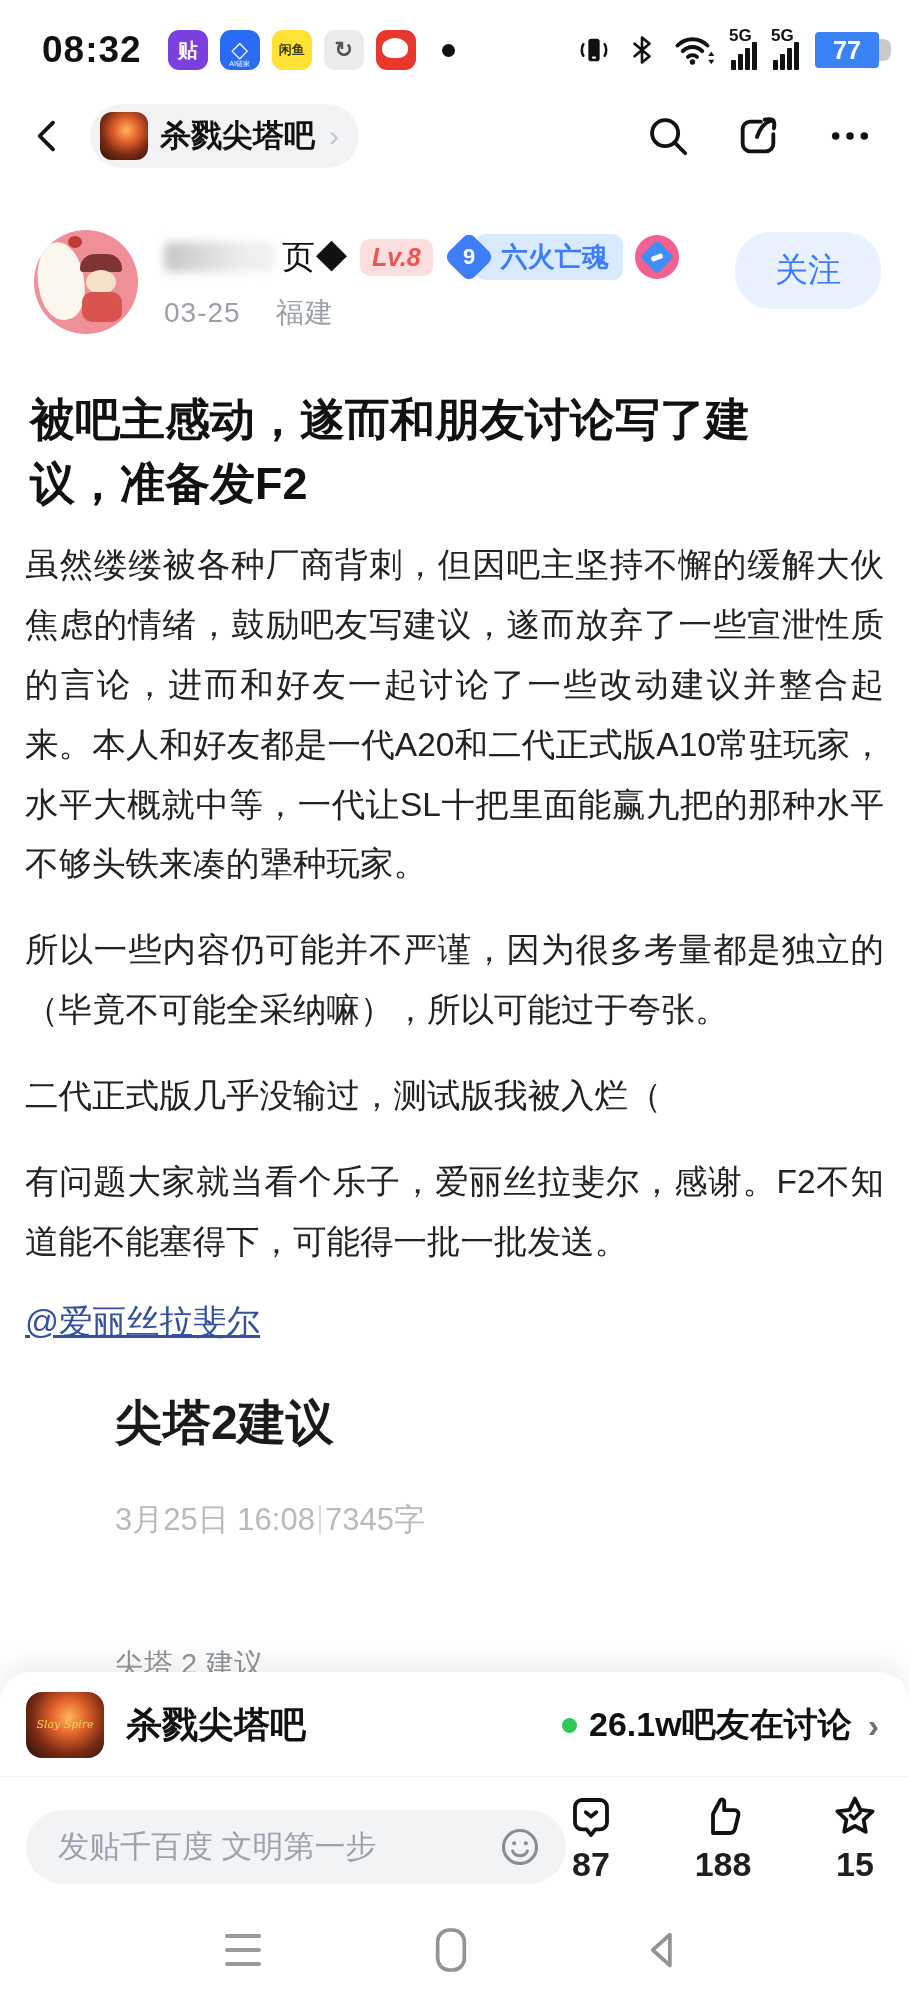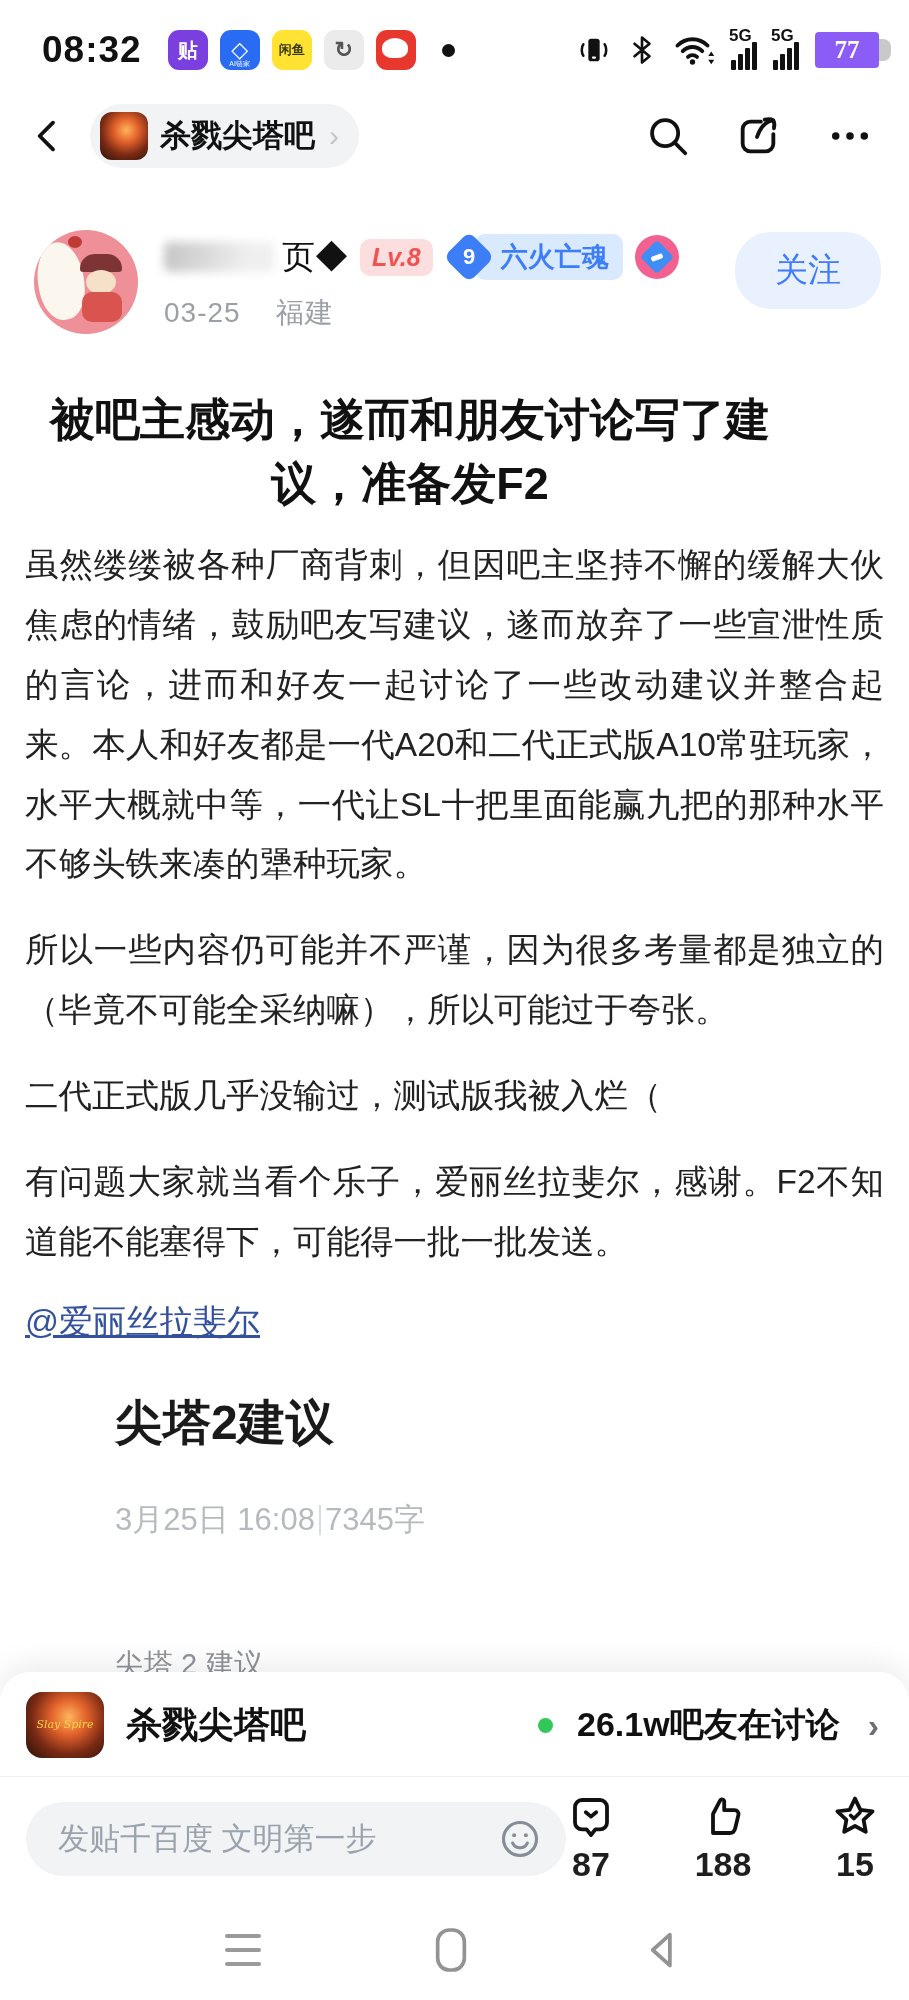--- a/index.html
+++ b/index.html
@@ -18,21 +18,21 @@
   .ai-sync { background:#ebebeb; color:#555; font-size:22px; font-weight:bold; }
   .ai-mall { background:#e8382d; }
   .ai-mall .mascot { position:absolute; left:6px; top:8px; width:26px; height:20px; background:#fff; border-radius:50% 50% 40% 40%; }
   .sb-dot { width:13px; height:13px; border-radius:50%; background:#111; margin-left:14px; }
   .sb-right { margin-left:auto; display:flex; align-items:center; gap:16px; }
   .sig-group { display:flex; align-items:flex-end; gap:2px; position:relative; padding-top:12px; }
   .sig-label { font-size:17px; font-weight:bold; color:#111; position:absolute; top:-4px; left:-2px; }
   .bar { width:5px; background:#111; border-radius:1px; }
   .battery { position:relative; display:flex; align-items:center; }
   .battery-tip { position:absolute; right:-12px; width:18px; height:22px; background:#c9c9c9; border-radius:0 8px 8px 0; }
-  .battery-body { position:relative; z-index:1; width:64px; height:36px; background:#8b5cf6; border-radius:4px; color:#fff; font-size:25px; font-weight:bold; display:flex; align-items:center; justify-content:center;font-family:Liberation Serif, serif; }
+  .battery-body { position:relative; z-index:1; width:64px; height:36px; background:#3b82f6; border-radius:4px; color:#fff; font-size:25px; font-weight:bold; display:flex; align-items:center; justify-content:center; }
 
   
   .nav-bar { height:100px; display:flex; align-items:center; padding:0 34px 0 28px; }
   .forum-pill { display:flex; align-items:center; gap:12px; background:#f1f3f5; border-radius:44px; padding:8px 20px 8px 10px; margin-left:22px; }
   .fire-icon { background: radial-gradient(circle at 55% 38%, #ffb55c 0%, #e2622b 30%, #7a2a14 62%, #241008 100%); display:flex; align-items:center; justify-content:center; }
   .fire-sm { width:48px; height:48px; border-radius:12px; }
   .forum-pill-name { font-size:31px; font-weight:bold; color:#111; }
   .pill-chevron { color:#c2c6cb; font-size:30px; margin-left:2px; }
   .nav-right { margin-left:auto; display:flex; align-items:center; gap:44px; }
 
@@ -53,43 +53,43 @@
   .rank-diamond { width:36px; height:36px; background:#3d7ef7; border-radius:8px; transform:rotate(45deg); display:flex; align-items:center; justify-content:center; z-index:2; margin:0 -12px 0 6px; }
   .rank-diamond span { transform:rotate(-45deg); color:#fff; font-size:22px; font-weight:bold; }
   .rank-pill { background:#d9e9fe; color:#3d7ef7; font-weight:bold; font-size:27px; padding:5px 14px 5px 26px; border-radius:10px; }
   .writer-badge { width:44px; height:44px; border-radius:50%; background:#f26190; position:relative; overflow:hidden; flex-shrink:0; }
   .writer-badge .wd { position:absolute; left:10px; top:10px; width:24px; height:24px; background:#3f8df7; transform:rotate(45deg); border-radius:4px; }
   .writer-badge .pen { position:absolute; left:16px; top:20px; width:12px; height:5px; background:#fff; border-radius:2px; transform:rotate(-20deg); }
   .author-line2 { margin-top:14px; font-size:28px; color:#9aa0a6; letter-spacing:1px; }
   .follow-btn { margin-left:auto; background:#e9f1ff; color:#3e7bff; font-size:33px; border:none; border-radius:36px; padding:16px 40px; margin-top:2px; }
 
   
-  .post-title { margin:54px 30px 0 30px; max-width:760px; font-size:45px; font-weight:bold; color:#111; line-height:1.43;text-align:center; }
+  .post-title { margin:54px 30px 0 30px; max-width:760px; font-size:45px; font-weight:bold; color:#111; line-height:1.43; }
   .post-body { margin:18px 25px 0 25px; }
   .post-body p { font-size:33.5px; line-height:1.79; color:#222; margin-bottom:26px; text-align:justify; }
   .mention-link { display:inline-block; font-size:33.5px; color:#33519e; text-decoration:underline; margin-top:2px; }
 
   
   .doc-embed { margin:46px 0 0 115px; }
   .doc-title { font-size:48px; font-weight:bold; color:#1a1a1a; }
   .doc-meta { display:flex; align-items:center; gap:4px; margin-top:44px; color:#b6babe; font-size:31px; }
   .doc-meta .vdiv { width:2px; height:30px; background:#d9dcdf; }
   .doc-preview-line { margin:104px 0 0 115px; font-size:29px; color:#8f949a; }
 
   
   .bottom-sheet { position:absolute; left:0; right:0; top:1672px; bottom:0; background:#fff; border-radius:30px 30px 0 0; box-shadow:0 -8px 30px rgba(0,0,0,0.08); }
   .forum-row { display:flex; align-items:center; padding:20px 30px 18px 26px; border-bottom:1px solid #f0f0f2; }
   .fire-lg { width:78px; height:66px; border-radius:16px; flex-direction:column; }
   .fire-lg .ico-label { color:#f4d44c; font-size:11px; font-style:italic; line-height:1.05; text-align:center; font-family:"DejaVu Serif", serif; }
   .forum-row-name { font-size:36px; font-weight:bold; color:#111; margin-left:22px; }
-  .forum-row-right { margin-left:auto; display:flex; align-items:center; gap:24px; }
+  .forum-row-right { margin-left:auto; display:flex; align-items:center; gap:12px; }
   .green-dot { width:15px; height:15px; border-radius:50%; background:#31c859; }
   .discussion-text { font-size:34px; font-weight:bold; color:#111; }
   .row-chevron { font-size:34px; color:#6b6f75; margin-left:4px; font-weight:bold; }
-  .comment-row { display:flex; align-items:center; padding:16px 30px 0 26px; }
+  .comment-row { display:flex; align-items:flex-end; padding:16px 30px 0 26px; }
   .comment-input-wrap { position:relative; flex:0 0 540px; }
   .comment-input { width:540px; height:74px; background:#f2f3f5; border:none; border-radius:38px; padding:0 86px 0 32px; font-size:31px; color:#333; font-family:"Liberation Sans", sans-serif; }
   .comment-input::placeholder { color:#9aa3ad; }
   .smiley { position:absolute; right:24px; top:15px; }
   .actions { margin-left:auto; display:flex; width:312px; justify-content:space-between; }
   .action { display:flex; flex-direction:column; align-items:center; gap:4px; background:none; border:none; }
   .action .cnt { font-size:34px; font-weight:bold; color:#1f1f1f; }
 
   
   .gesture-bar { position:absolute; left:0; right:0; bottom:10px; height:80px; display:flex; align-items:center; justify-content:center; gap:170px; background:#fff; }

